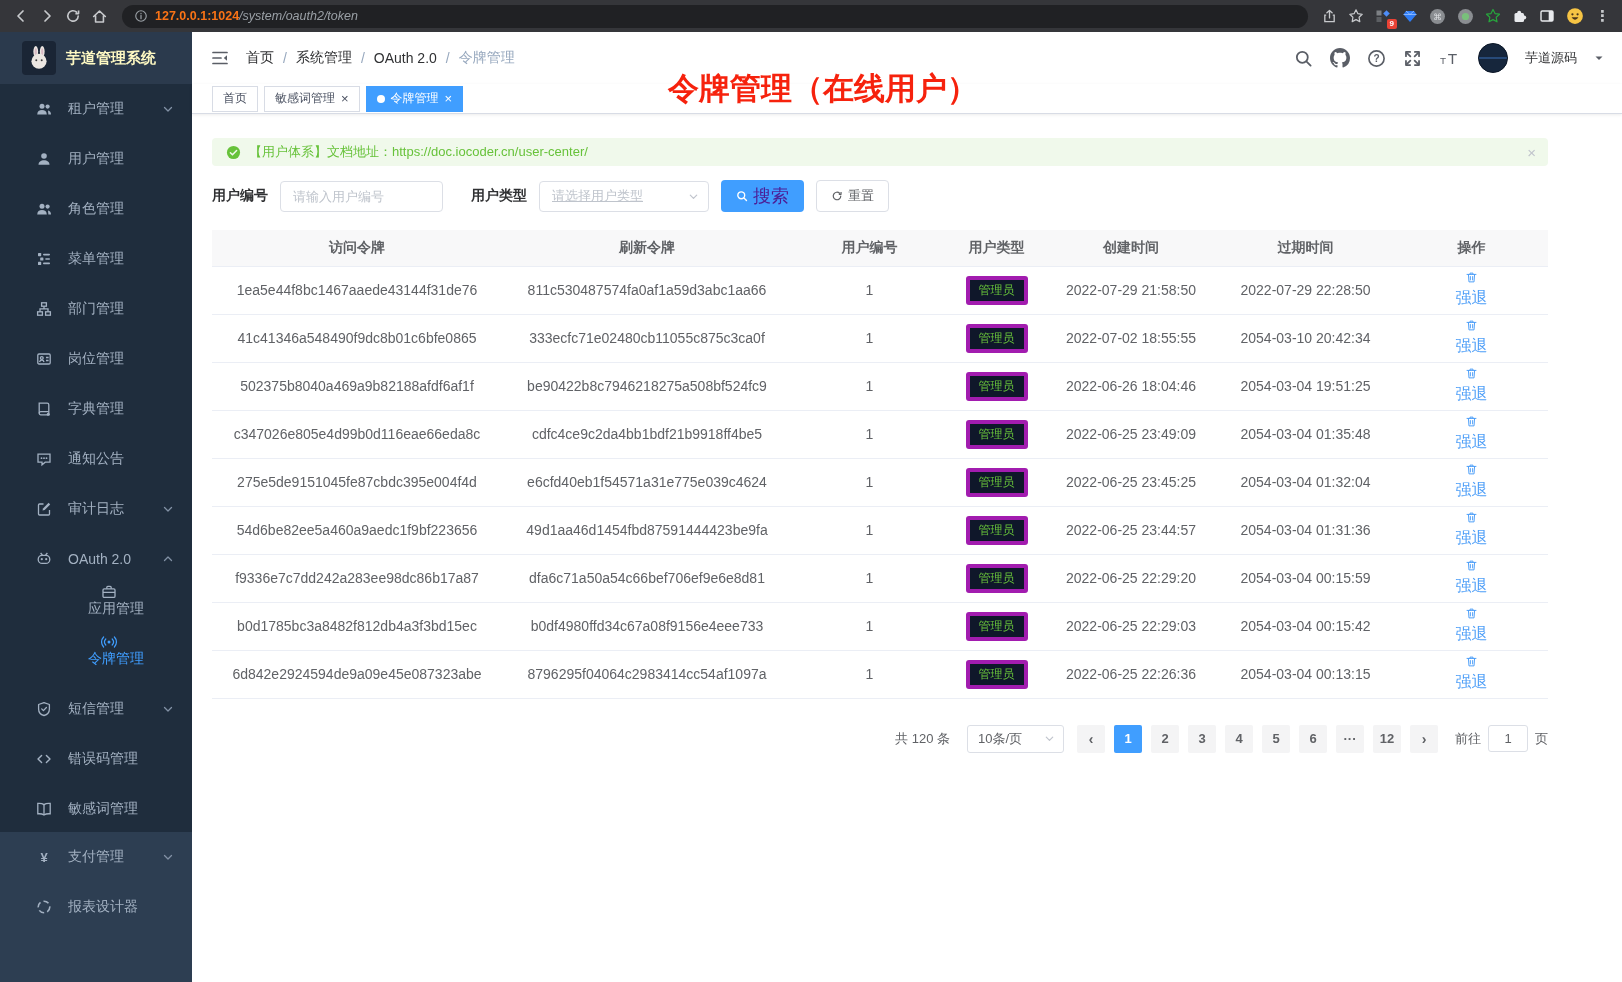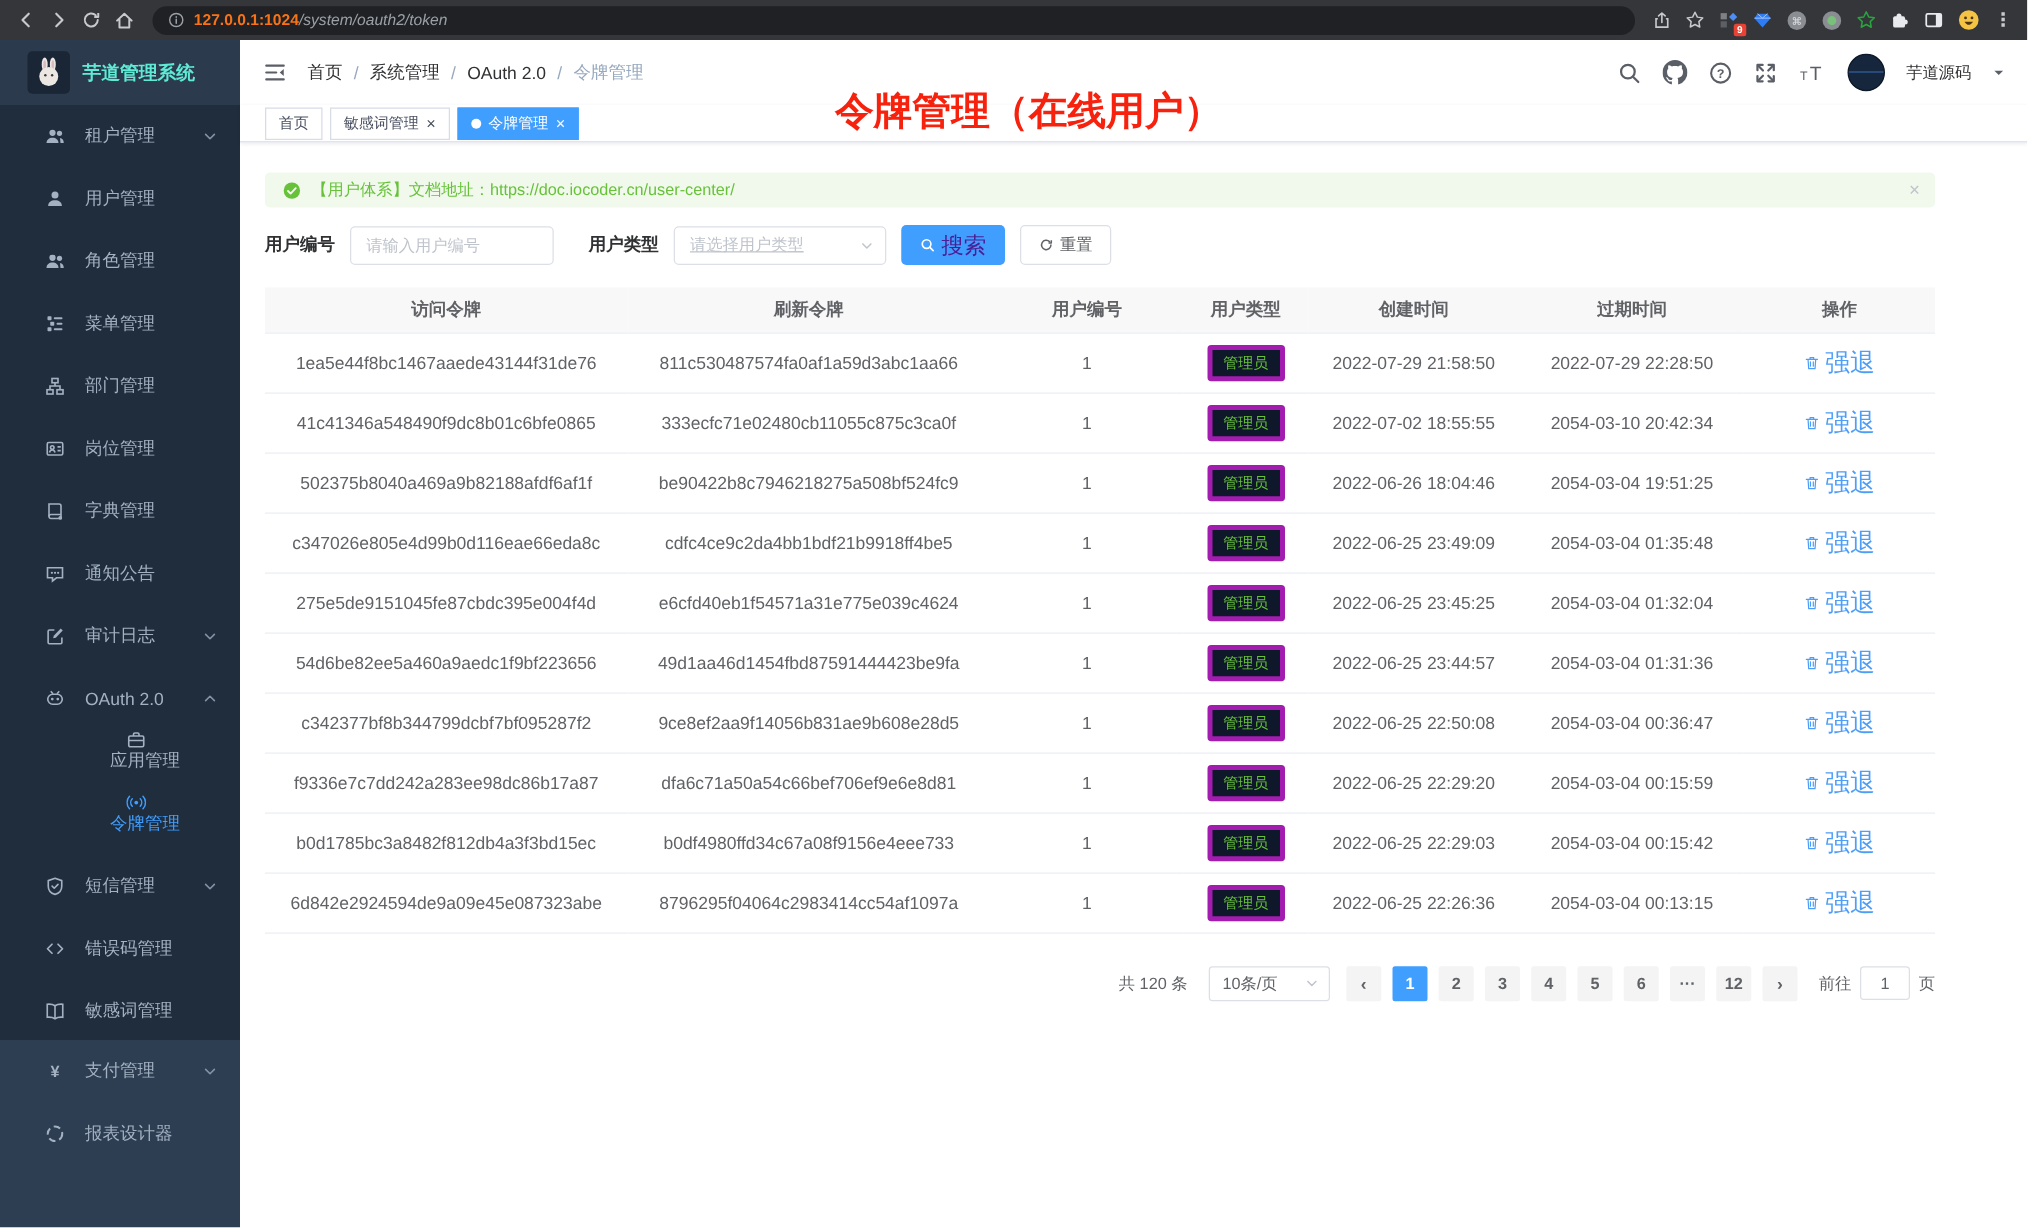--- a/index.html
+++ b/index.html
@@ -15,21 +15,21 @@
   .b-right { display:flex; align-items:center; gap:11px; padding:0 4px; }
   .ext { position:relative; display:flex; cursor:pointer; }
   .ext-badge { position:absolute; right:-6px; bottom:-5px; background:#e94235; color:#fff; font-size:8px; line-height:10px; padding:0 3px; border-radius:2px; font-weight:700; }
   .dots-v { color:#c7c9cc; font-size:15px; font-weight:700; cursor:pointer; }
 
   
   .app { display:flex; height:950px; }
   .sidebar { width:192px; background:#1f2d3d; display:flex; flex-direction:column; flex-shrink:0; }
   .logo { height:52px; display:flex; align-items:center; gap:10px; padding-left:22px; background:#2b3a4d; flex-shrink:0; }
   .logo-img { width:34px; height:34px; border-radius:4px; background:#1a2535; display:flex; align-items:center; justify-content:center; flex-shrink:0; }
-  .logo-title { color:#5eead4; font-size:15px; font-weight:700; }
+  .logo-title { color:#fef9c3; font-size:15px; font-weight:700; }
   .menu { flex:1; overflow:hidden; }
   .menu-bottom { background:#2d3e52; height:150px; }
   .s-item { height:50px; display:flex; align-items:center; padding:0 18px 0 36px; color:#a3b1c2; font-size:14px; cursor:pointer; }
   .s-item .mi { width:16px; height:16px; margin-right:16px; display:flex; flex-shrink:0; }
   .s-item .s-label { flex:1; white-space:nowrap; }
   .s-item .chev { color:#8291a5; display:flex; }
   .s-item.child { padding-left:58px;flex-direction:column; }
   .s-item.child .mi { margin-right:14px; }
   .s-item.active { color:#409eff; }
   .chev.up svg { transform:rotate(180deg); }
@@ -67,21 +67,21 @@
   ::placeholder { color:#bfc4cc; }
   .f-gap { width:28px; }
   .f-select { width:170px; height:31px; border:1px solid #dcdfe6; border-radius:4px; display:flex; align-items:center; justify-content:space-between; padding:0 9px 0 12px; color:#bfc4cc; font-size:13px; margin-right:12px; cursor:pointer; background:#fff;text-decoration:underline; }
   .btn-primary { height:32px; background:#409eff; color:#4c1d95; border:none; border-radius:4px; font-size:18px; padding:0 15px; display:inline-flex; align-items:center; gap:5px; cursor:pointer; }
   .btn-plain { height:32px; background:#fff; border:1px solid #dcdfe6; border-radius:4px; color:#606266; font-size:13px; padding:0 14px; display:inline-flex; align-items:center; gap:5px; margin-left:12px; cursor:pointer; }
 
   .tokens-table { margin-top:18px; border-collapse:collapse; table-layout:fixed; width:1336px; font-size:14px; }
   .tokens-table thead th { height:36px; background:#f8f8f9; color:#606266; font-weight:600; border-bottom:1px solid #ebeef5; text-align:center; }
   .tokens-table tbody td { height:48px; text-align:center; color:#606266; border-bottom:1px solid #ebeef5; overflow:hidden; white-space:nowrap; }
   .badge { display:inline-block; padding:2px 9px; font-size:12px; color:#67c23a; background:#0f172a; border:4px solid #a21caf; border-radius:3px;text-align:center; }
-  .force { color:#4d9ef8; display:inline-flex; align-items:center; gap:4px; cursor:pointer; font-size:20px; }
+  .force { color:#4d9ef8; display:inline-flex; align-items:center; gap:4px; cursor:pointer; font-size:16px;flex-direction:column; }
 
   .pagination { width:1336px; display:flex; justify-content:flex-end; align-items:center; gap:9px; margin-top:26px; font-size:13px; color:#606266; }
   .size-select { width:97px; height:28px; border:1px solid #dcdfe6; border-radius:3px; display:flex; align-items:center; justify-content:space-between; padding:0 8px 0 10px; color:#606266; cursor:pointer; margin:0 4px 0 8px; }
   .pg { min-width:28px; height:28px; border:none; background:#f4f4f5; border-radius:2px; color:#606266; font-size:13px; cursor:pointer; font-weight:600; padding:0 4px; font-family:inherit; }
   .pg.active { background:#409eff; color:#fff; }
   .pg-nav { font-size:14px; }
   .jump { display:flex; align-items:center; gap:7px; margin-left:8px; }
   .jump-input { width:40px; height:27px; border:1px solid #dcdfe6; border-radius:3px; text-align:center; font-size:13px; color:#606266; outline:none; }
 
   .annotation { position:absolute; left:668px; top:68px; font-size:31px; font-weight:700; color:#f6220d; z-index:50; white-space:nowrap; }
@@ -678,36 +678,20 @@
     <td>
       <a class="force">
         <svg width="13" height="13" viewBox="0 0 16 16">
                         <path d="M2.5 4.2h11M6.2 4.2V2.6h3.6v1.6M4.2 4.2l.7 9.2h6.2l.7-9.2M6.6 6.8v4.2M9.4 6.8v4.2" stroke="currentColor" stroke-width="1.2" fill="none" stroke-linecap="round" stroke-linejoin="round"></path>
                       </svg>
         <span class="force-label">强退</span>
       </a>
     </td>
   </tr>
                 <tr>
-    <td class="c-access">c342377bf8b344799dcbf7bf095287f2</td>
-    <td class="c-refresh">9ce8ef2aa9f14056b831ae9b608e28d5</td>
-    <td class="c-uid">1</td>
-    <td><span class="badge">管理员</span></td>
-    <td class="c-created">2022-06-25 22:50:08</td>
-    <td class="c-expired">2054-03-04 00:36:47</td>
-    <td>
-      <a class="force">
-        <svg width="13" height="13" viewBox="0 0 16 16">
-                        <path d="M2.5 4.2h11M6.2 4.2V2.6h3.6v1.6M4.2 4.2l.7 9.2h6.2l.7-9.2M6.6 6.8v4.2M9.4 6.8v4.2" stroke="currentColor" stroke-width="1.2" fill="none" stroke-linecap="round" stroke-linejoin="round"></path>
-                      </svg>
-        <span class="force-label">强退</span>
-      </a>
-    </td>
-  </tr>
-                <tr>
     <td class="c-access">f9336e7c7dd242a283ee98dc86b17a87</td>
     <td class="c-refresh">dfa6c71a50a54c66bef706ef9e6e8d81</td>
     <td class="c-uid">1</td>
     <td><span class="badge">管理员</span></td>
     <td class="c-created">2022-06-25 22:29:20</td>
     <td class="c-expired">2054-03-04 00:15:59</td>
     <td>
       <a class="force">
         <svg width="13" height="13" viewBox="0 0 16 16">
                         <path d="M2.5 4.2h11M6.2 4.2V2.6h3.6v1.6M4.2 4.2l.7 9.2h6.2l.7-9.2M6.6 6.8v4.2M9.4 6.8v4.2" stroke="currentColor" stroke-width="1.2" fill="none" stroke-linecap="round" stroke-linejoin="round"></path>

